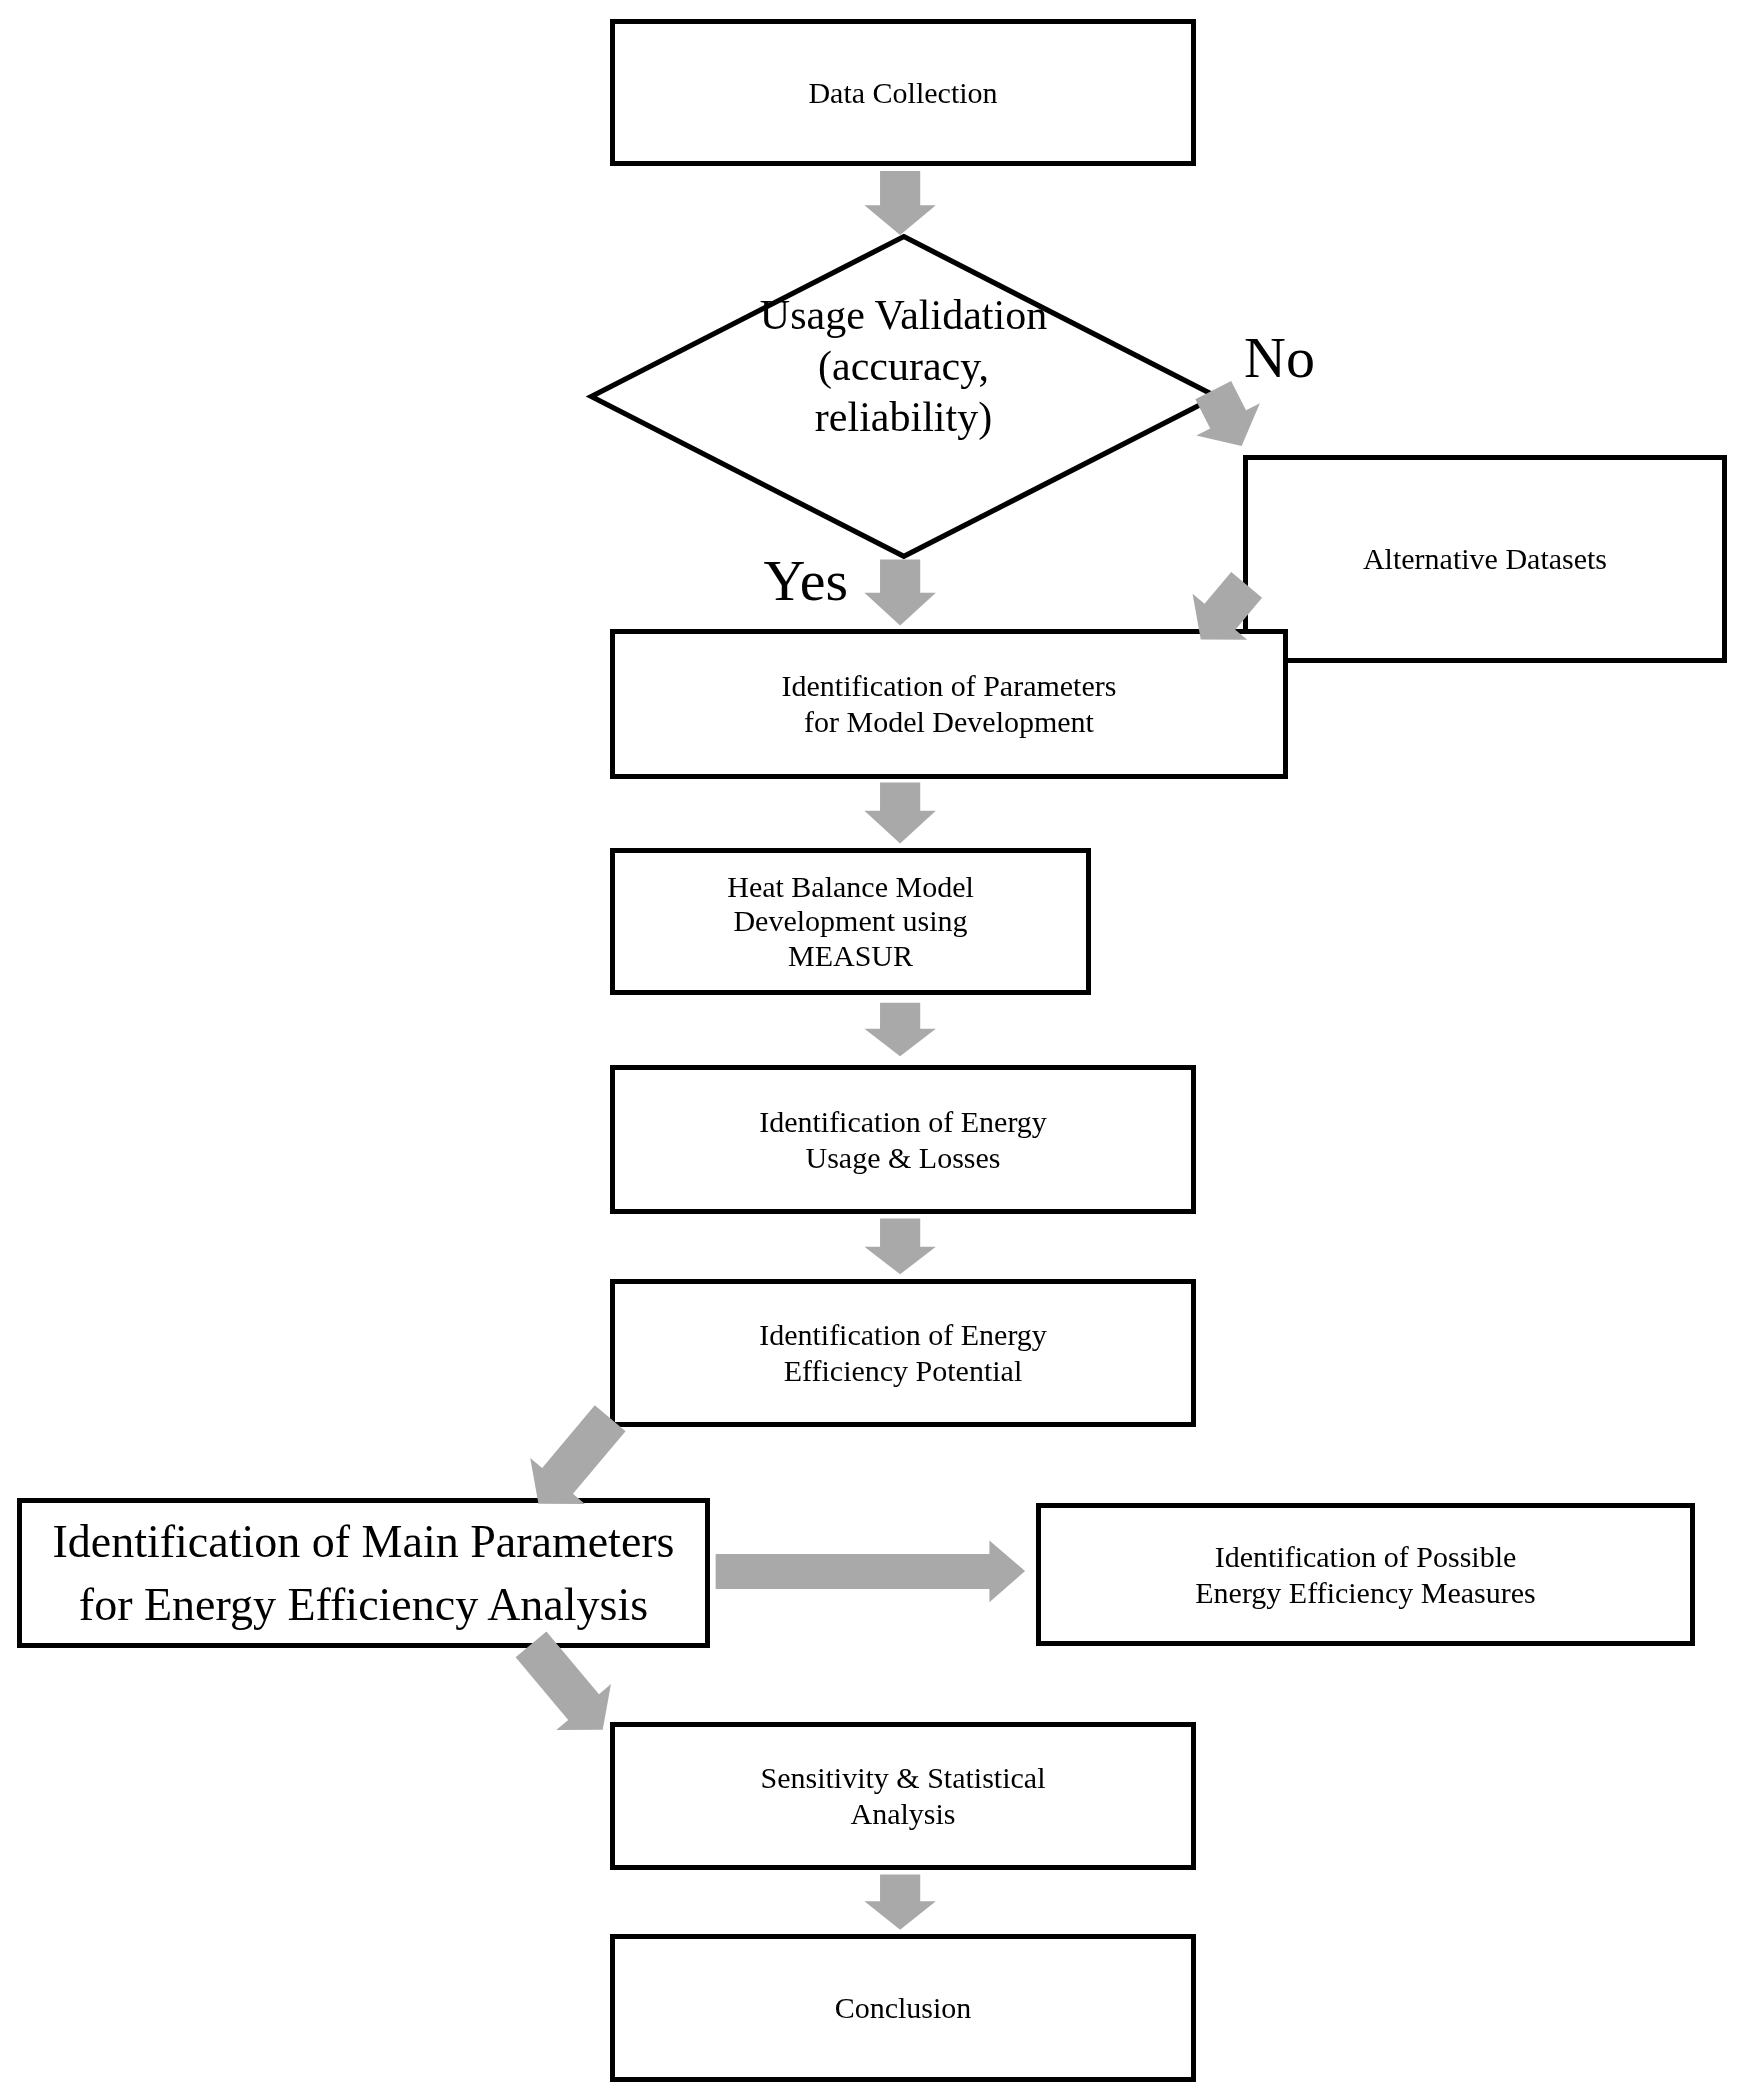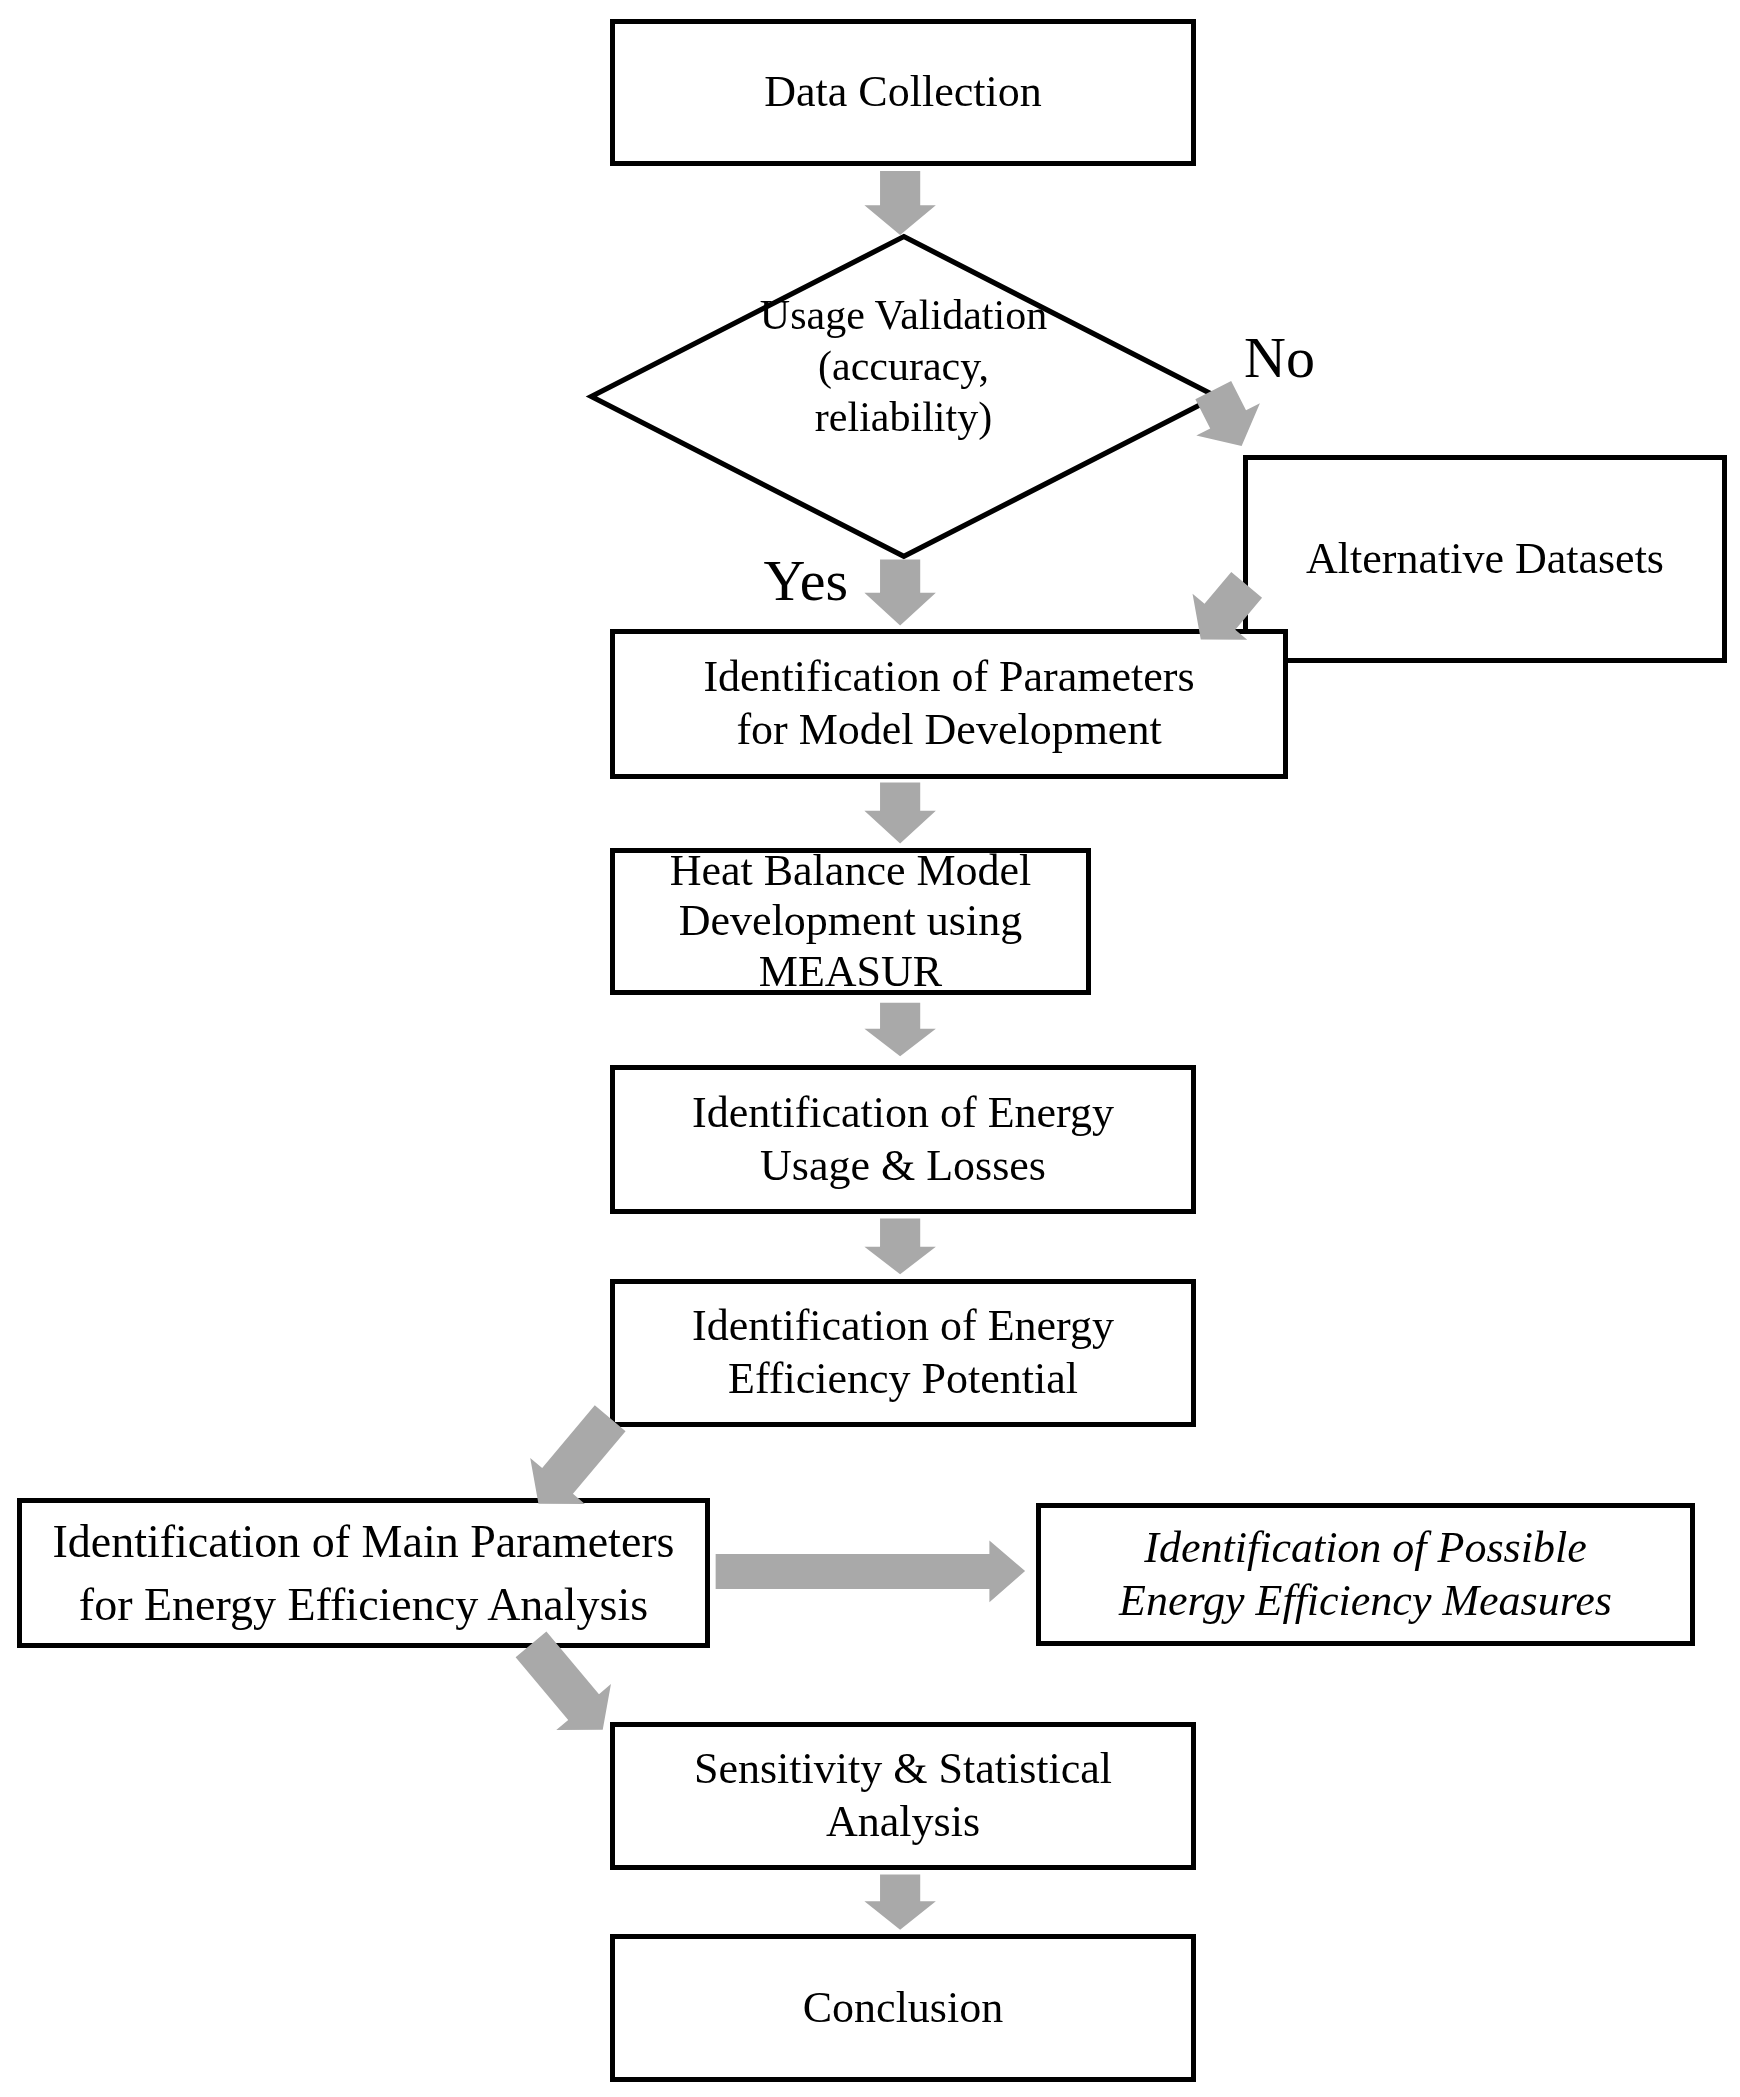--- a/index.html
+++ b/index.html
@@ -13,21 +13,21 @@
   }
   .node{
     position:absolute;
     background:#ffffff;
     border:5.2px solid #000;
     display:flex;
     flex-direction:column;
     align-items:center;
     justify-content:center;
     text-align:center;
-    font-size:44px;
+    font-size:30px;
     line-height:1.2;
     z-index:1;
     box-sizing:border-box;
   }
   .node .ln{display:block;white-space:nowrap;}
   #svg-layer{
     position:absolute;left:0;top:0;z-index:5;
     pointer-events:none;
   }
   .arrow{fill:#a9a9a9;stroke:none;}
@@ -47,21 +47,21 @@
     z-index:10;
   }
   
   #n-data-collection{left:610px;top:19.3px;width:586px;height:147px;}
   #n-alt-datasets{left:1243px;top:455px;width:484px;height:208px;}
   #n-ident-params{left:610px;top:629px;width:678px;height:150px;}
   #n-heat-balance{left:610px;top:848px;width:481px;height:147px;line-height:1.15;}
   #n-energy-usage{left:610px;top:1065px;width:586px;height:149px;}
   #n-energy-potential{left:610px;top:1279px;width:586px;height:148px;}
   #n-main-params{left:17px;top:1498px;width:693px;height:150px;font-size:46px;gap:7px;}
-  #n-possible-measures{left:1036px;top:1503px;width:659px;height:143px;font-style:italic;}
+  #n-possible-measures{left:1036px;top:1503px;width:659px;height:143px;}
   #n-sensitivity{left:610px;top:1722px;width:586px;height:148px;}
   #n-conclusion{left:610px;top:1934px;width:586px;height:148px;}
   #lbl-no{left:1244px;top:329px;}
   #lbl-yes{left:757px;top:552px;width:91px;text-align:right;}
 </style>
 </head>
 <body>
 
 <div class="canvas">
 

